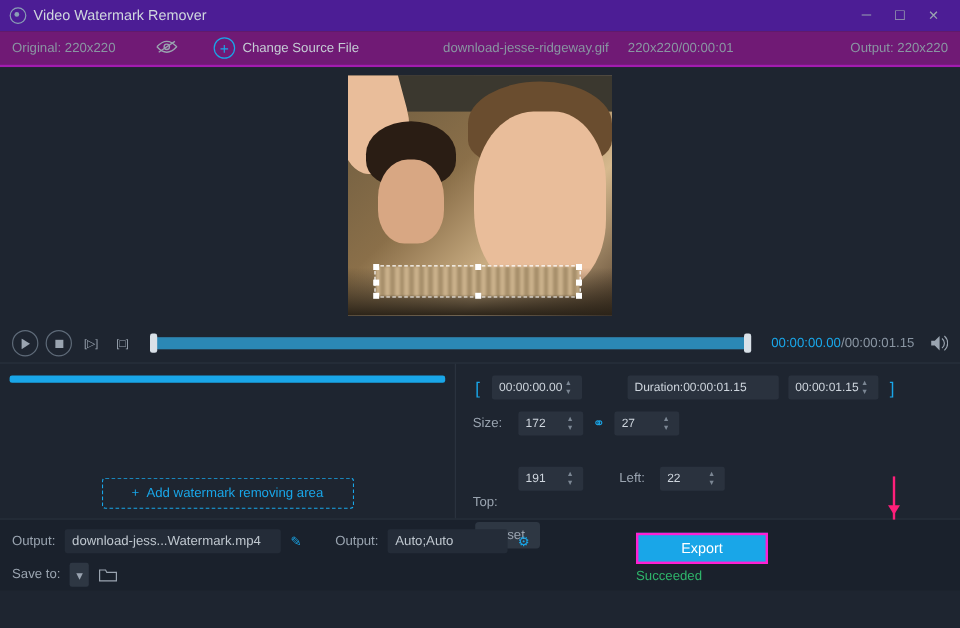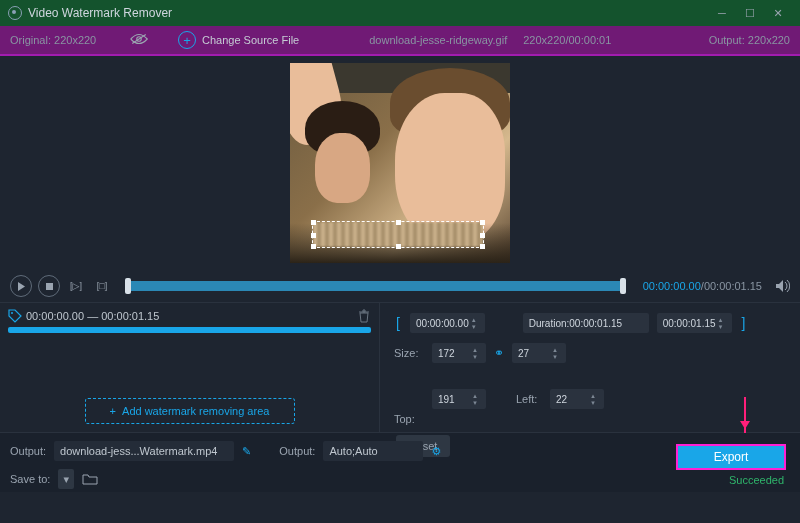--- a/index.html
+++ b/index.html
@@ -1,18 +1,18 @@
 <!DOCTYPE html>
 <html><head>
 <meta charset="utf-8">
 <style>
   * { box-sizing: border-box; margin: 0; padding: 0; font-family: "Segoe UI", Arial, sans-serif; }
   body { background: #1e2530; color: #c0c8d0; font-size: 11px; width: 800px; height: 523px; overflow: hidden; }
 
-  .titlebar { height: 26px; background: #14532d; display: flex; align-items: center; padding: 0 8px; }
+  .titlebar { height: 26px; background: #4c1d95; display: flex; align-items: center; padding: 0 8px; }
   .titlebar .logo { width: 14px; height: 14px; border-radius: 50%; border: 1.5px solid #8aa0b5; position: relative; margin-right: 6px; }
   .titlebar .logo::after { content:""; position:absolute; left:3px; top:3px; width:4px; height:4px; background:#8aa0b5; border-radius:50%; }
   .titlebar .title { color: #cfd6de; font-size: 12px; }
   .titlebar .winbtn { width: 28px; height: 26px; display:flex; align-items:center; justify-content:center; color:#9aa4b0; cursor:pointer;}
   .titlebar .spacer { flex: 1; }
 
   .srcbar { height: 30px; background: #701a75; display:flex; align-items:center; padding: 0 10px; font-size: 11px; color:#8995a2; border-bottom:2px solid #a21caf;}
   .srcbar .orig { width: 120px; }
   .srcbar .eye { width: 18px; height: 14px; margin-right: 30px; color:#9aa4b0;}
   .srcbar .plus { width: 18px; height: 18px; border:1.5px solid #19a6e8; border-radius:50%; display:flex; align-items:center; justify-content:center; color:#19a6e8; font-size:13px; margin-right:6px;}
@@ -69,21 +69,21 @@
 
   .bottom { height: 60px; border-top:1px solid #2a323e; background:#1a212c; display:flex; }
   .bot-left { width: 530px; padding:8px 10px; display:flex; flex-direction:column; gap:8px;}
   .brow { display:flex; align-items:center; gap:8px; font-size:11px; color:#9aa4b0;}
   .fieldbox { background:#242c38; height:20px; padding:0 6px; display:flex; align-items:center; border-radius:2px; color:#bfc7cf;}
   .pencil { color:#19a6e8; cursor:pointer;}
   .gear { color:#19a6e8; cursor:pointer;}
   .dd { width:16px; height:20px; background:#2e3743; display:flex; align-items:center; justify-content:center; color:#9aa4b0; cursor:pointer; border-radius:2px;}
   .folder { color:#9aa4b0; cursor:pointer;}
 
-  .bot-right { flex:1; position:relative; display:flex; flex-direction:column; align-items:flex-end; justify-content:flex-end; padding:6px 14px 6px 0;}
+  .bot-right { flex:1; position:relative; display:flex; flex-direction:column; align-items:flex-start; justify-content:flex-end; padding:6px 14px 6px 0;}
   .arrow { position:absolute; right:54px; top:-36px; width:2px; height:36px; background:#ff1f7a;}
   .arrow::after { content:""; position:absolute; left:-4px; bottom:-1px; border:5px solid transparent; border-top:8px solid #ff1f7a;}
   .export { width:110px; height:26px; background:#19a6e8; color:#fff; font-size:12px; display:flex; align-items:center; justify-content:center; border:2px solid #ff1fd3; cursor:pointer;}
   .succ { color:#2fb56b; font-size:11px; margin-top:4px; margin-right:2px;}
 
   svg { display:block; }
 </style>
 </head>
 <body>
 
@@ -163,36 +163,20 @@
   <div class="vol">
     <svg viewBox="0 0 16 16" width="16" height="16">
         <path d="M2 6h3l4-4v12l-4-4H2z" fill="#9aa4b0"></path>
         <path d="M11 4a5 5 0 010 8M13 2a8 8 0 010 12" fill="none" stroke="#9aa4b0" stroke-width="1"></path>
       </svg>
   </div>
 </div>
 
 <div class="mid">
   <div class="mid-left">
-    <div class="segrow">
-      <div class="tag">
-        <svg viewBox="0 0 14 14" width="14" height="14">
-            <path d="M1 1h6l6 6-6 6-6-6z" fill="none" stroke="#19a6e8" stroke-width="1.2"></path>
-            <circle cx="4" cy="4" r="1" fill="#19a6e8"></circle>
-          </svg>
-      </div>
-      <div class="times">
-        <span>00:00:00.00</span> — <span>00:00:01.15</span>
-      </div>
-      <div class="trash">
-        <svg viewBox="0 0 14 14" width="14" height="14">
-            <path d="M3 4h8l-1 9H4zM2 3h10M6 1h2v2H6z" fill="none" stroke="#6b7682" stroke-width="1"></path>
-          </svg>
-      </div>
-    </div>
     <div class="segtrack"></div>
     <div class="addbtn">
       <span>+</span>
       <span>Add watermark removing area</span>
     </div>
   </div>
 
   <div class="mid-right">
     <div class="row">
       <span class="bracket">[</span>

